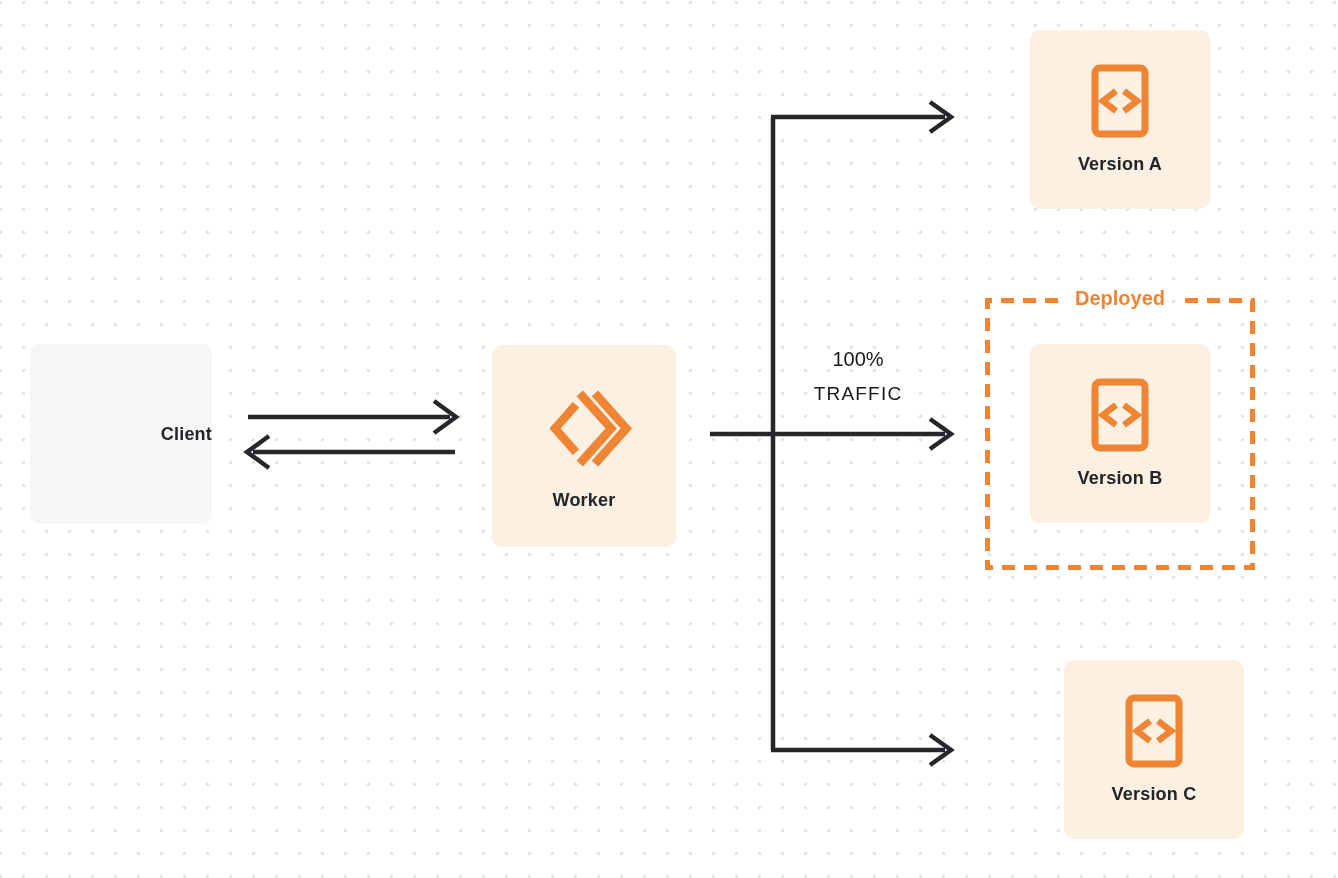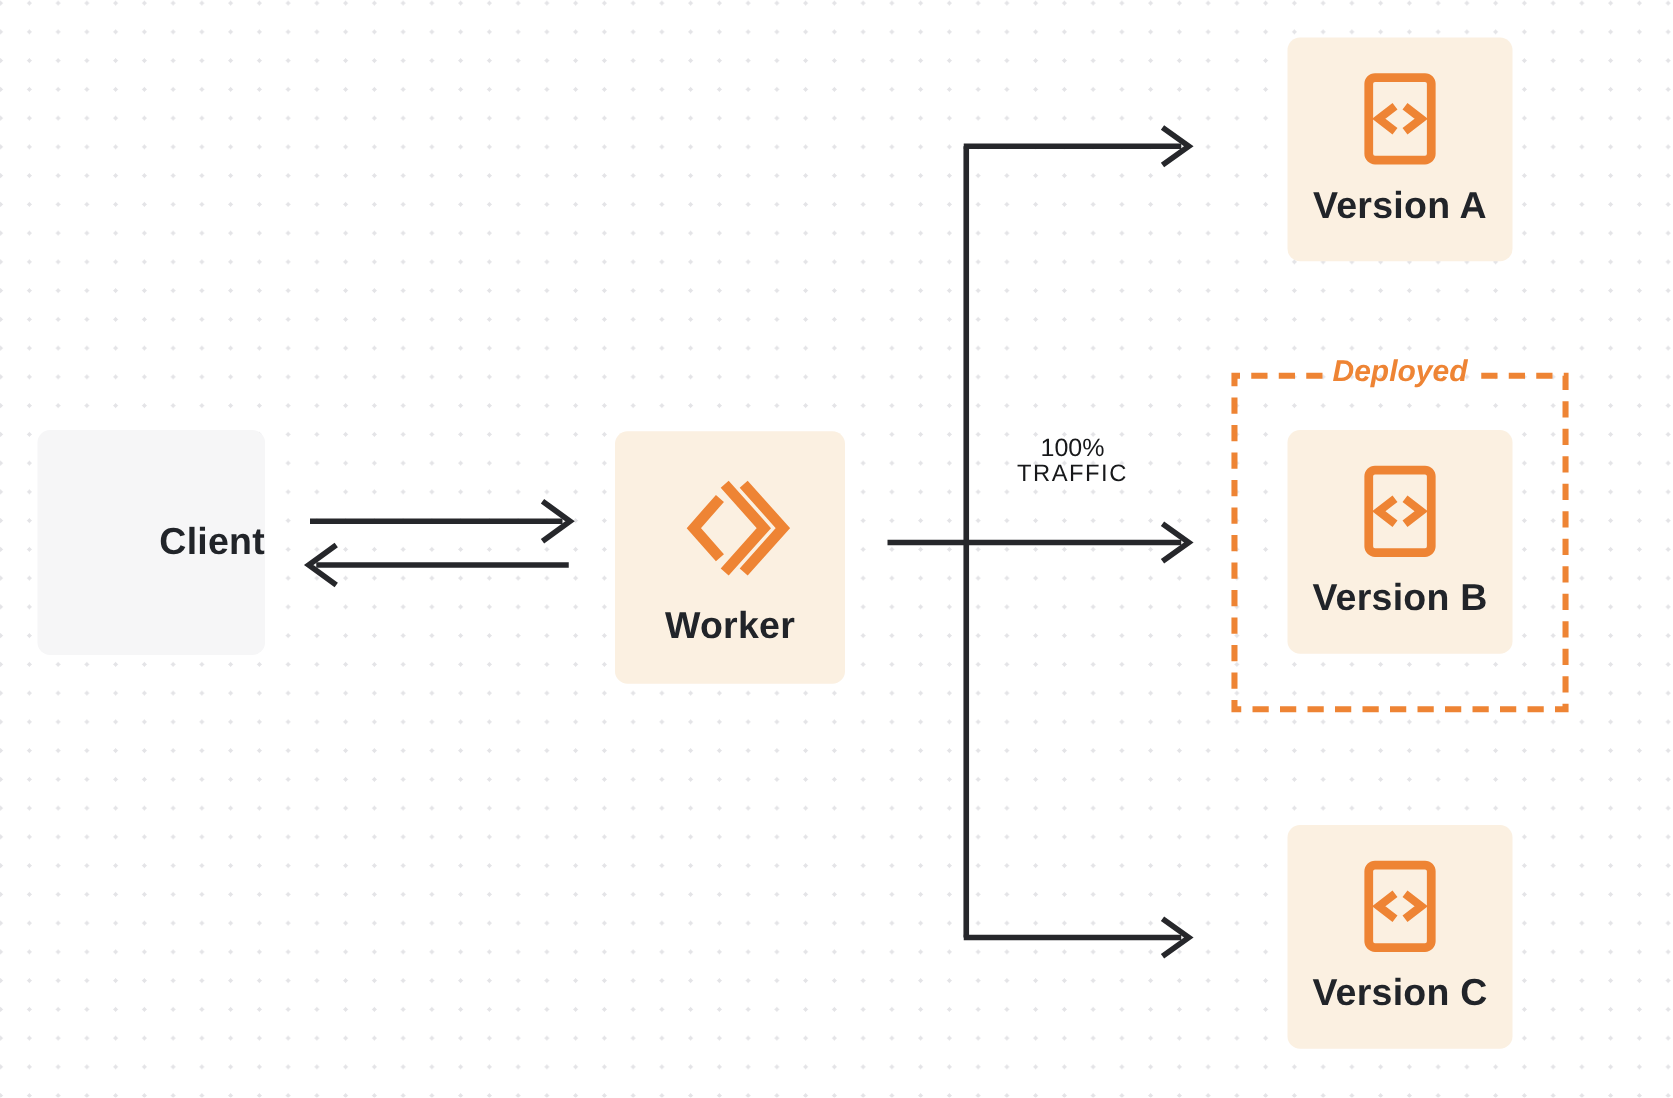--- a/index.html
+++ b/index.html
@@ -29,69 +29,68 @@
     position: absolute;
     border-radius: 10px;
     display: flex;
     flex-direction: column;
     align-items: center;
     justify-content: center;
   }
   .node-gray  { background: #f6f6f7; align-items: flex-end; }
   .node-cream { background: #fbf0e1; }
   .node-label {
-    font-size: 30px;
+    font-size: 18px;
     font-weight: 700;
     color: #212429;
     letter-spacing: 0.2px;
   }
   .client-node  { left: 30px;  top: 344px; width: 182px; height: 180px; }
   .worker-node  { left: 492px; top: 345px; width: 184px; height: 202px; }
   .worker-node .node-icon { width: 95px; height: 95px; margin-bottom: 14px; }
   .version-node { width: 180px; height: 179px; }
   .version-a { left: 1030px; top: 30px;  }
-  .version-c { left: 1030px; top: 660px; }
+  .version-c { left: 1064px; top: 660px; }
   .version-node .node-icon { width: 58px; height: 74px; margin-bottom: 16px; }
 
   .deployed-box {
     position: absolute;
     left: 985px; top: 298px;
     width: 270px; height: 272px;
   }
   .deployed-border {
     position: absolute;
     inset: 0;
     width: 270px; height: 272px;
   }
   .deployed-label {
     position: absolute;
     left: 50%; top: 0;
     transform: translate(-50%, -50%);
-    font-size: 24px;
+    font-size: 20px;
     font-weight: 700;
     color: #ee8434;
     white-space: nowrap;
     padding: 0 6px;
-    font-style: italic;
   }
   .deployed-box .version-node {
     position: absolute;
     left: 45px; top: 46px;
   }
 
   .traffic-label {
     position: absolute;
     left: 778px; top: 349px;
     width: 160px;
     text-align: center;
     font-weight: 400;
     color: #17181a;
   }
   .traffic-line1 { font-size: 20px; line-height: 1.0; }
-  .traffic-line2 { font-size: 19px; line-height: 1.0; margin-top: 1px; letter-spacing: 1.2px; }
+  .traffic-line2 { font-size: 19px; line-height: 1.0; margin-top: 15px; letter-spacing: 1.2px; }
 </style>
 </head>
 <body>
 
 <div class="canvas">
 
   <svg class="arrows-layer" viewBox="0 0 1338 878" fill="none" stroke="#26272b" stroke-width="4.5">
 
     <g>
       <path d="M 248 417 H 450"></path>

